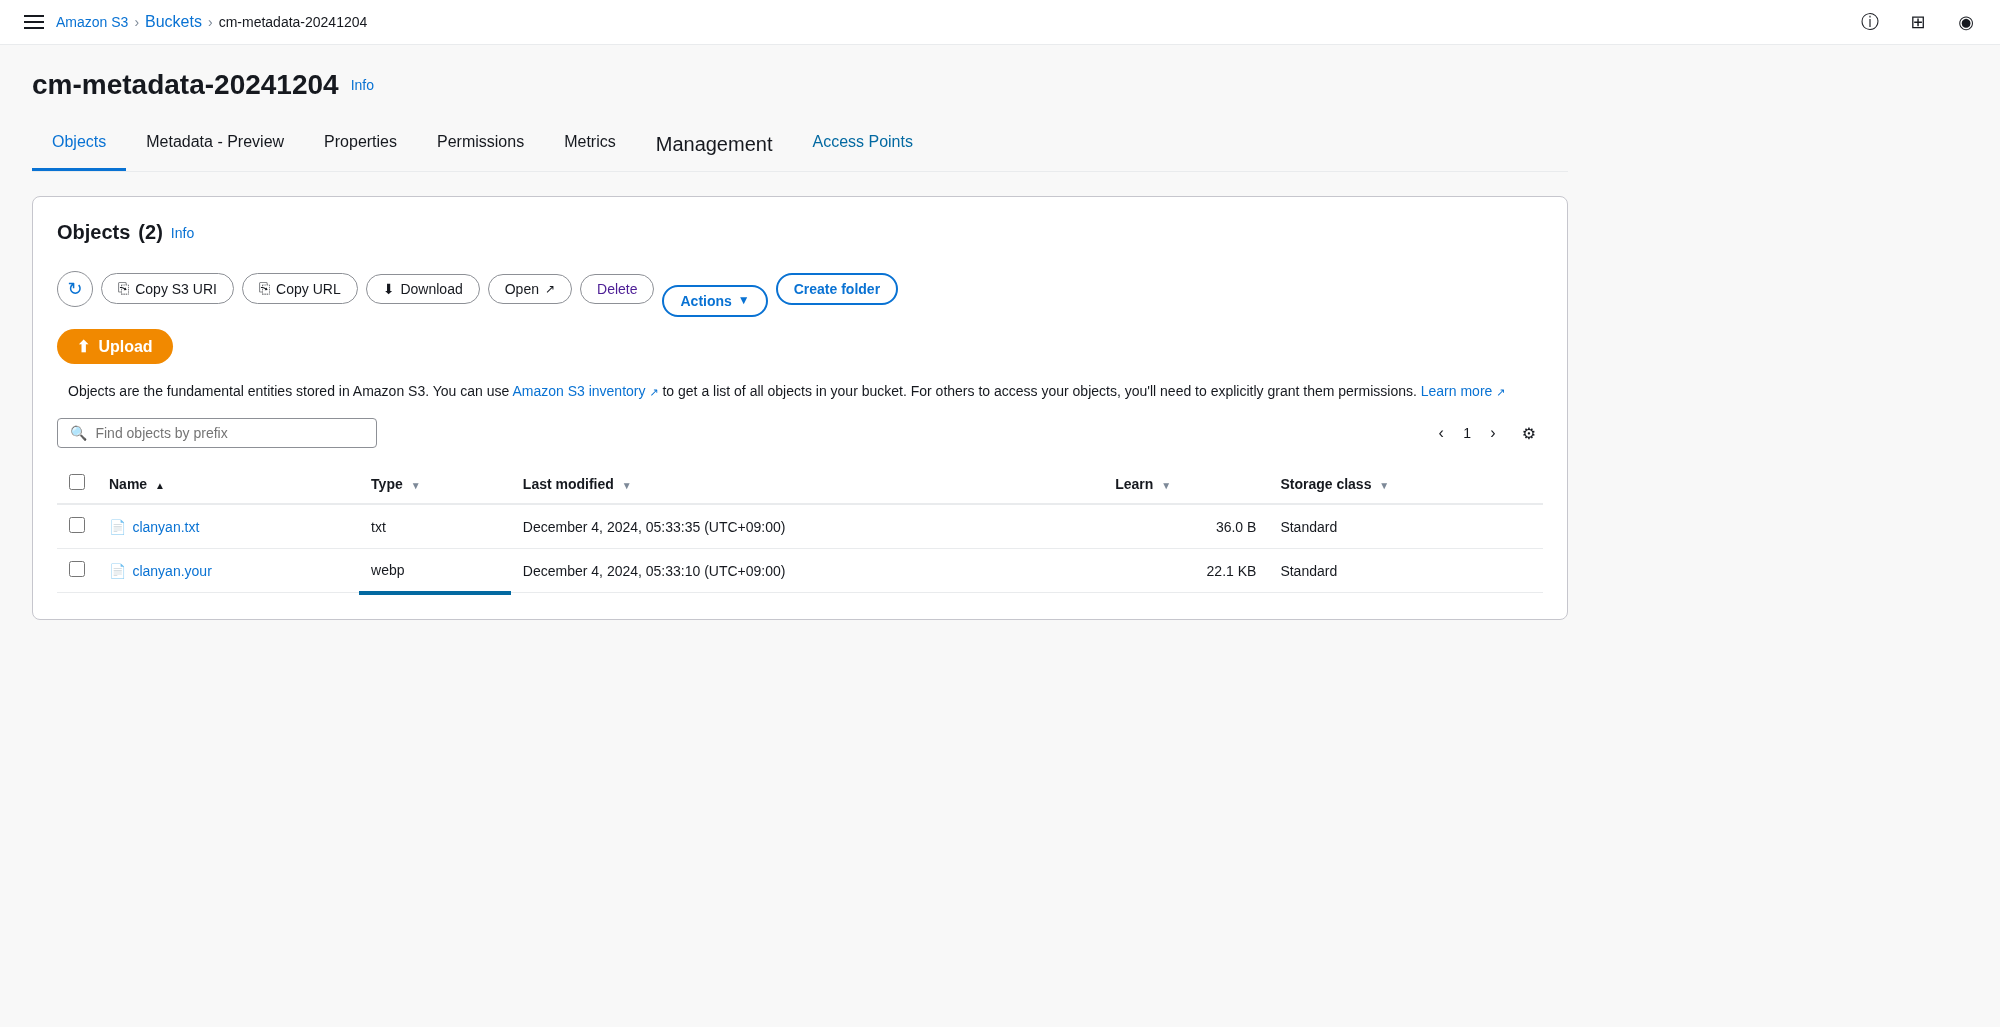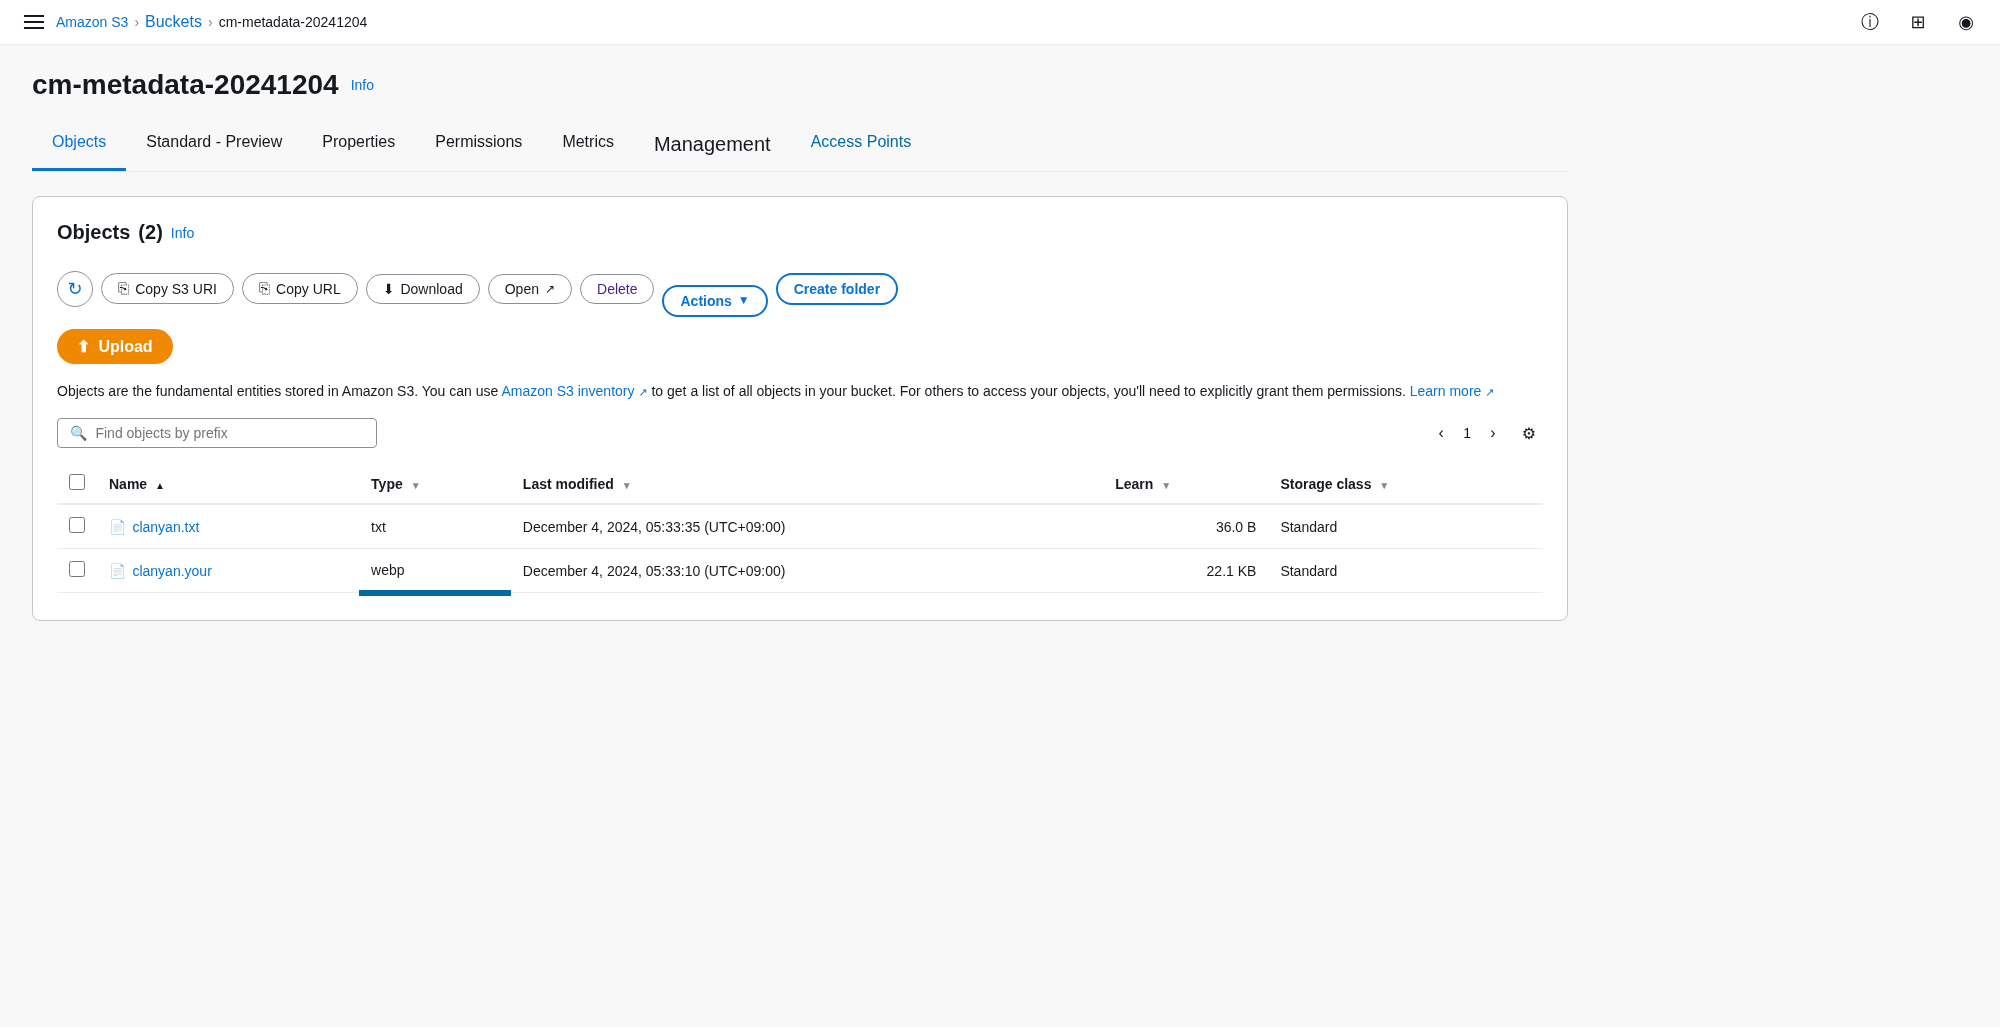--- a/index.html
+++ b/index.html
@@ -85,21 +85,21 @@
 
 <div class="main-content" style="padding:24px 32px;max-width:1600px;">
 
   <div style="display:flex;align-items:center;gap:12px;margin-bottom:20px;">
     <h1 style="font-size:28px;font-weight:700;color:#16191f;">cm-metadata-20241204</h1>
     <a href="#" style="color:#0972d3;text-decoration:none;font-size:14px;">Info</a>
   </div>
 
   <div style="display:flex;border-bottom:1px solid #e9ebed;margin-bottom:24px;">
     <a href="#" style="padding:12px 20px;cursor:pointer;font-size:16px;color:#0972d3;border-bottom:3px solid #0972d3;font-weight:500;text-decoration:none;display:block;white-space:nowrap;">Objects</a>
-    <a href="#" style="padding:12px 20px;cursor:pointer;font-size:16px;color:#16191f;border-bottom:3px solid transparent;text-decoration:none;display:block;white-space:nowrap;">Standard - Preview</a>
+    <a href="#" style="padding:12px 20px;cursor:pointer;font-size:16px;color:#16191f;border-bottom:3px solid transparent;text-decoration:none;display:block;white-space:nowrap;">Metadata - Preview</a>
     <a href="#" style="padding:12px 20px;cursor:pointer;font-size:16px;color:#16191f;border-bottom:3px solid transparent;text-decoration:none;display:block;white-space:nowrap;">Properties</a>
     <a href="#" style="padding:12px 20px;cursor:pointer;font-size:16px;color:#16191f;border-bottom:3px solid transparent;text-decoration:none;display:block;white-space:nowrap;">Permissions</a>
     <a href="#" style="padding:12px 20px;cursor:pointer;font-size:16px;color:#16191f;border-bottom:3px solid transparent;text-decoration:none;display:block;white-space:nowrap;">Metrics</a>
     <a href="#" style="padding:12px 20px;cursor:pointer;font-size:20px;color:#16191f;border-bottom:3px solid transparent;text-decoration:none;display:block;white-space:nowrap;">Management</a>
     <a href="#" style="padding:12px 20px;cursor:pointer;font-size:16px;color:#0369a1;border-bottom:3px solid transparent;text-decoration:none;display:block;white-space:nowrap;">Access Points</a>
   </div>
 
   <div style="background:#fff;border:1px solid #c6c6cd;border-radius:8px;padding:24px;">
 
     <div style="display:flex;align-items:center;gap:8px;margin-bottom:16px;">
@@ -147,21 +147,21 @@
       </button>
     </div>
 
     <div style="margin-bottom:16px;">
       <button style="background:#f18900;color:#fff;border:none;font-weight:600;padding:8px 20px;border-radius:20px;font-size:16px;cursor:pointer;display:flex;align-items:center;gap:8px;">
         <span style="font-size:16px;">⬆</span>
         <span>Upload</span>
       </button>
     </div>
 
-    <p style="font-size:14px;color:#16191f;margin-bottom:16px;line-height:1.6;">
+    <p style="font-size:14px;color:#16191f;margin-bottom:16px;line-height:1.6;margin-left:11px;">
       <span>Objects are the fundamental entities stored in Amazon S3. You can use </span>
       <a href="#" style="color:#0972d3;text-decoration:none;">
         <span>Amazon S3 inventory</span>
         <span style="font-size:11px;"> ↗</span>
       </a>
       <span> to get a list of all objects in your bucket. For others to access your objects, you'll need to explicitly grant them permissions. </span>
       <a href="#" style="color:#0972d3;text-decoration:none;">
         <span>Learn more</span>
         <span style="font-size:11px;"> ↗</span>
       </a>
@@ -228,21 +228,21 @@
           <tr>
       <td style="padding:12px 12px;border-bottom:1px solid #e9ebed;vertical-align:middle;">
         <input type="checkbox" style="width: 16px; height: 16px; cursor: pointer;">
       </td>
       <td style="padding:12px 12px;border-bottom:1px solid #e9ebed;vertical-align:middle;">
         <a href="#" style="color:#0972d3;text-decoration:none;display:flex;align-items:center;gap:6px;">
           <span style="font-size:14px;color:#5f6b7a;">📄</span>
           <span>clanyan.your</span>
         </a>
       </td>
-      <td style="padding:12px 12px;border-bottom:6px solid #0369a1;vertical-align:middle;">webp</td>
+      <td style="padding:12px 12px;border-bottom:4px solid #0369a1;vertical-align:middle;">webp</td>
       <td style="padding:12px 12px;border-bottom:1px solid #e9ebed;vertical-align:middle;">December 4, 2024, 05:33:10 (UTC+09:00)</td>
       <td style="padding:12px 12px;border-bottom:1px solid #e9ebed;vertical-align:middle;text-align:right;">22.1 KB</td>
       <td style="padding:12px 12px;border-bottom:1px solid #e9ebed;vertical-align:middle;">Standard</td>
     </tr>
         </tbody>
     </table>
 
   </div>
 </div>
 

